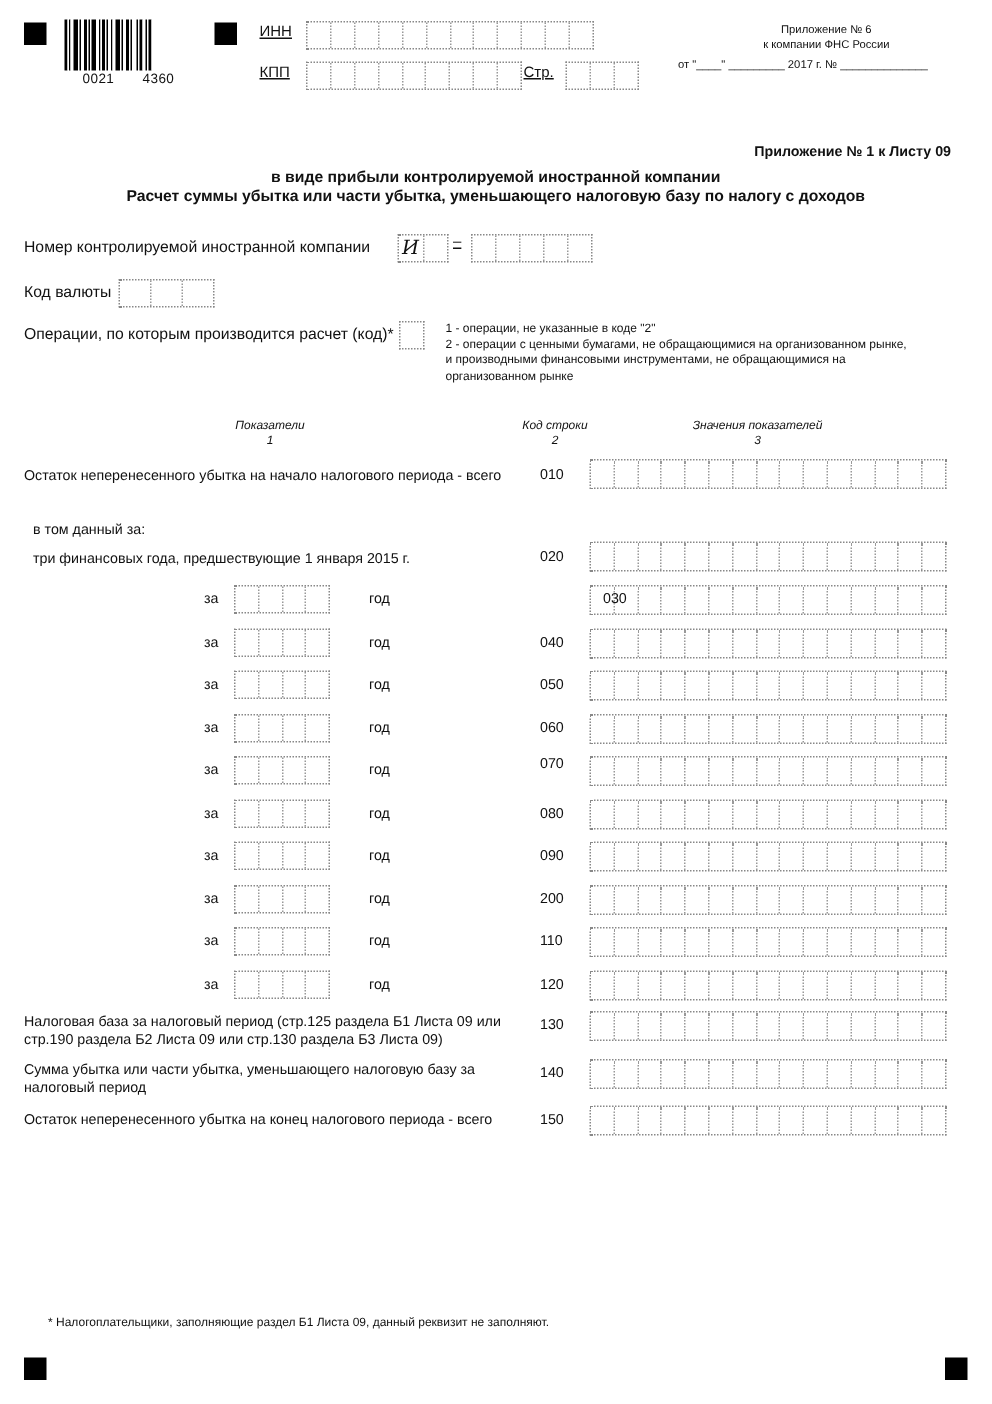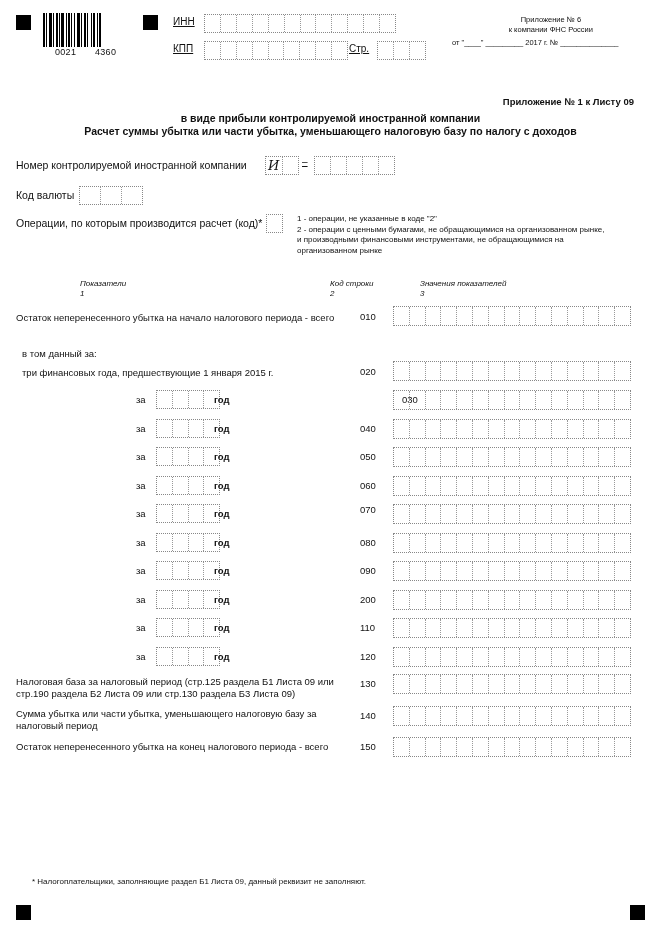--- a/index.html
+++ b/index.html
@@ -12,26 +12,26 @@
   .lbl { position: absolute; font-size: 10.5px; white-space: nowrap; }
   .lbl-lg { position: absolute; font-size: 10px; white-space: nowrap; text-decoration: underline; }
   .cells { position: absolute; display: flex; border: 1px dotted #888; box-sizing: border-box; }
   .cells .c { flex: 1; border-right: 1px dotted #999; box-sizing: border-box; display: flex; align-items: center; justify-content: center; font-family: "DejaVu Serif", serif; font-style: italic; font-size: 13px; }
   .cells .c:last-child { border-right: none; }
   .right-hdr { position: absolute; right: 68px; top: 15px; font-size: 7.5px; text-align: center; line-height: 10px; }
   .order-line { position: absolute; left: 452px; top: 38px; font-size: 7.5px; white-space: nowrap; }
   .appendix { position: absolute; right: 27px; top: 96px; font-size: 9.5px; font-weight: bold; }
   .title { position: absolute; left: 0; width: 661px; top: 112px; text-align: center; font-size: 10.5px; font-weight: bold; line-height: 12.5px; }
   .op-desc { position: absolute; left: 297px; top: 214px; font-size: 8px; line-height: 10.5px; width: 350px; }
-  .col-hdr { position: absolute; font-size: 8px; font-style: italic; text-align: left; line-height: 10px; }
+  .col-hdr { position: absolute; font-size: 8px; font-style: italic; text-align: center; line-height: 10px; }
   .row-text { position: absolute; left: 16px; font-size: 9.5px; line-height: 12px; width: 330px; }
   .code { position: absolute; left: 360px; font-size: 9.5px; }
   .val { left: 393px; width: 238px; height: 20px; }
   .za { position: absolute; left: 136px; font-size: 9.5px; }
-  .god { position: absolute; left: 214px; font-size: 9.5px; font-weight: bold; }
+  .god { position: absolute; left: 246px; font-size: 9.5px; }
   .yr { left: 156px; width: 64px; height: 19px; }
   .footnote { position: absolute; left: 32px; top: 877px; font-size: 8px; }
 </style>
 </head>
 <body>
 
 <div class="marker" style="left:16px;top:15px;"></div>
 <div class="marker" style="left:143px;top:15px;"></div>
 <div class="marker" style="left:16px;top:905px;"></div>
 <div class="marker" style="left:630px;top:905px;"></div>

